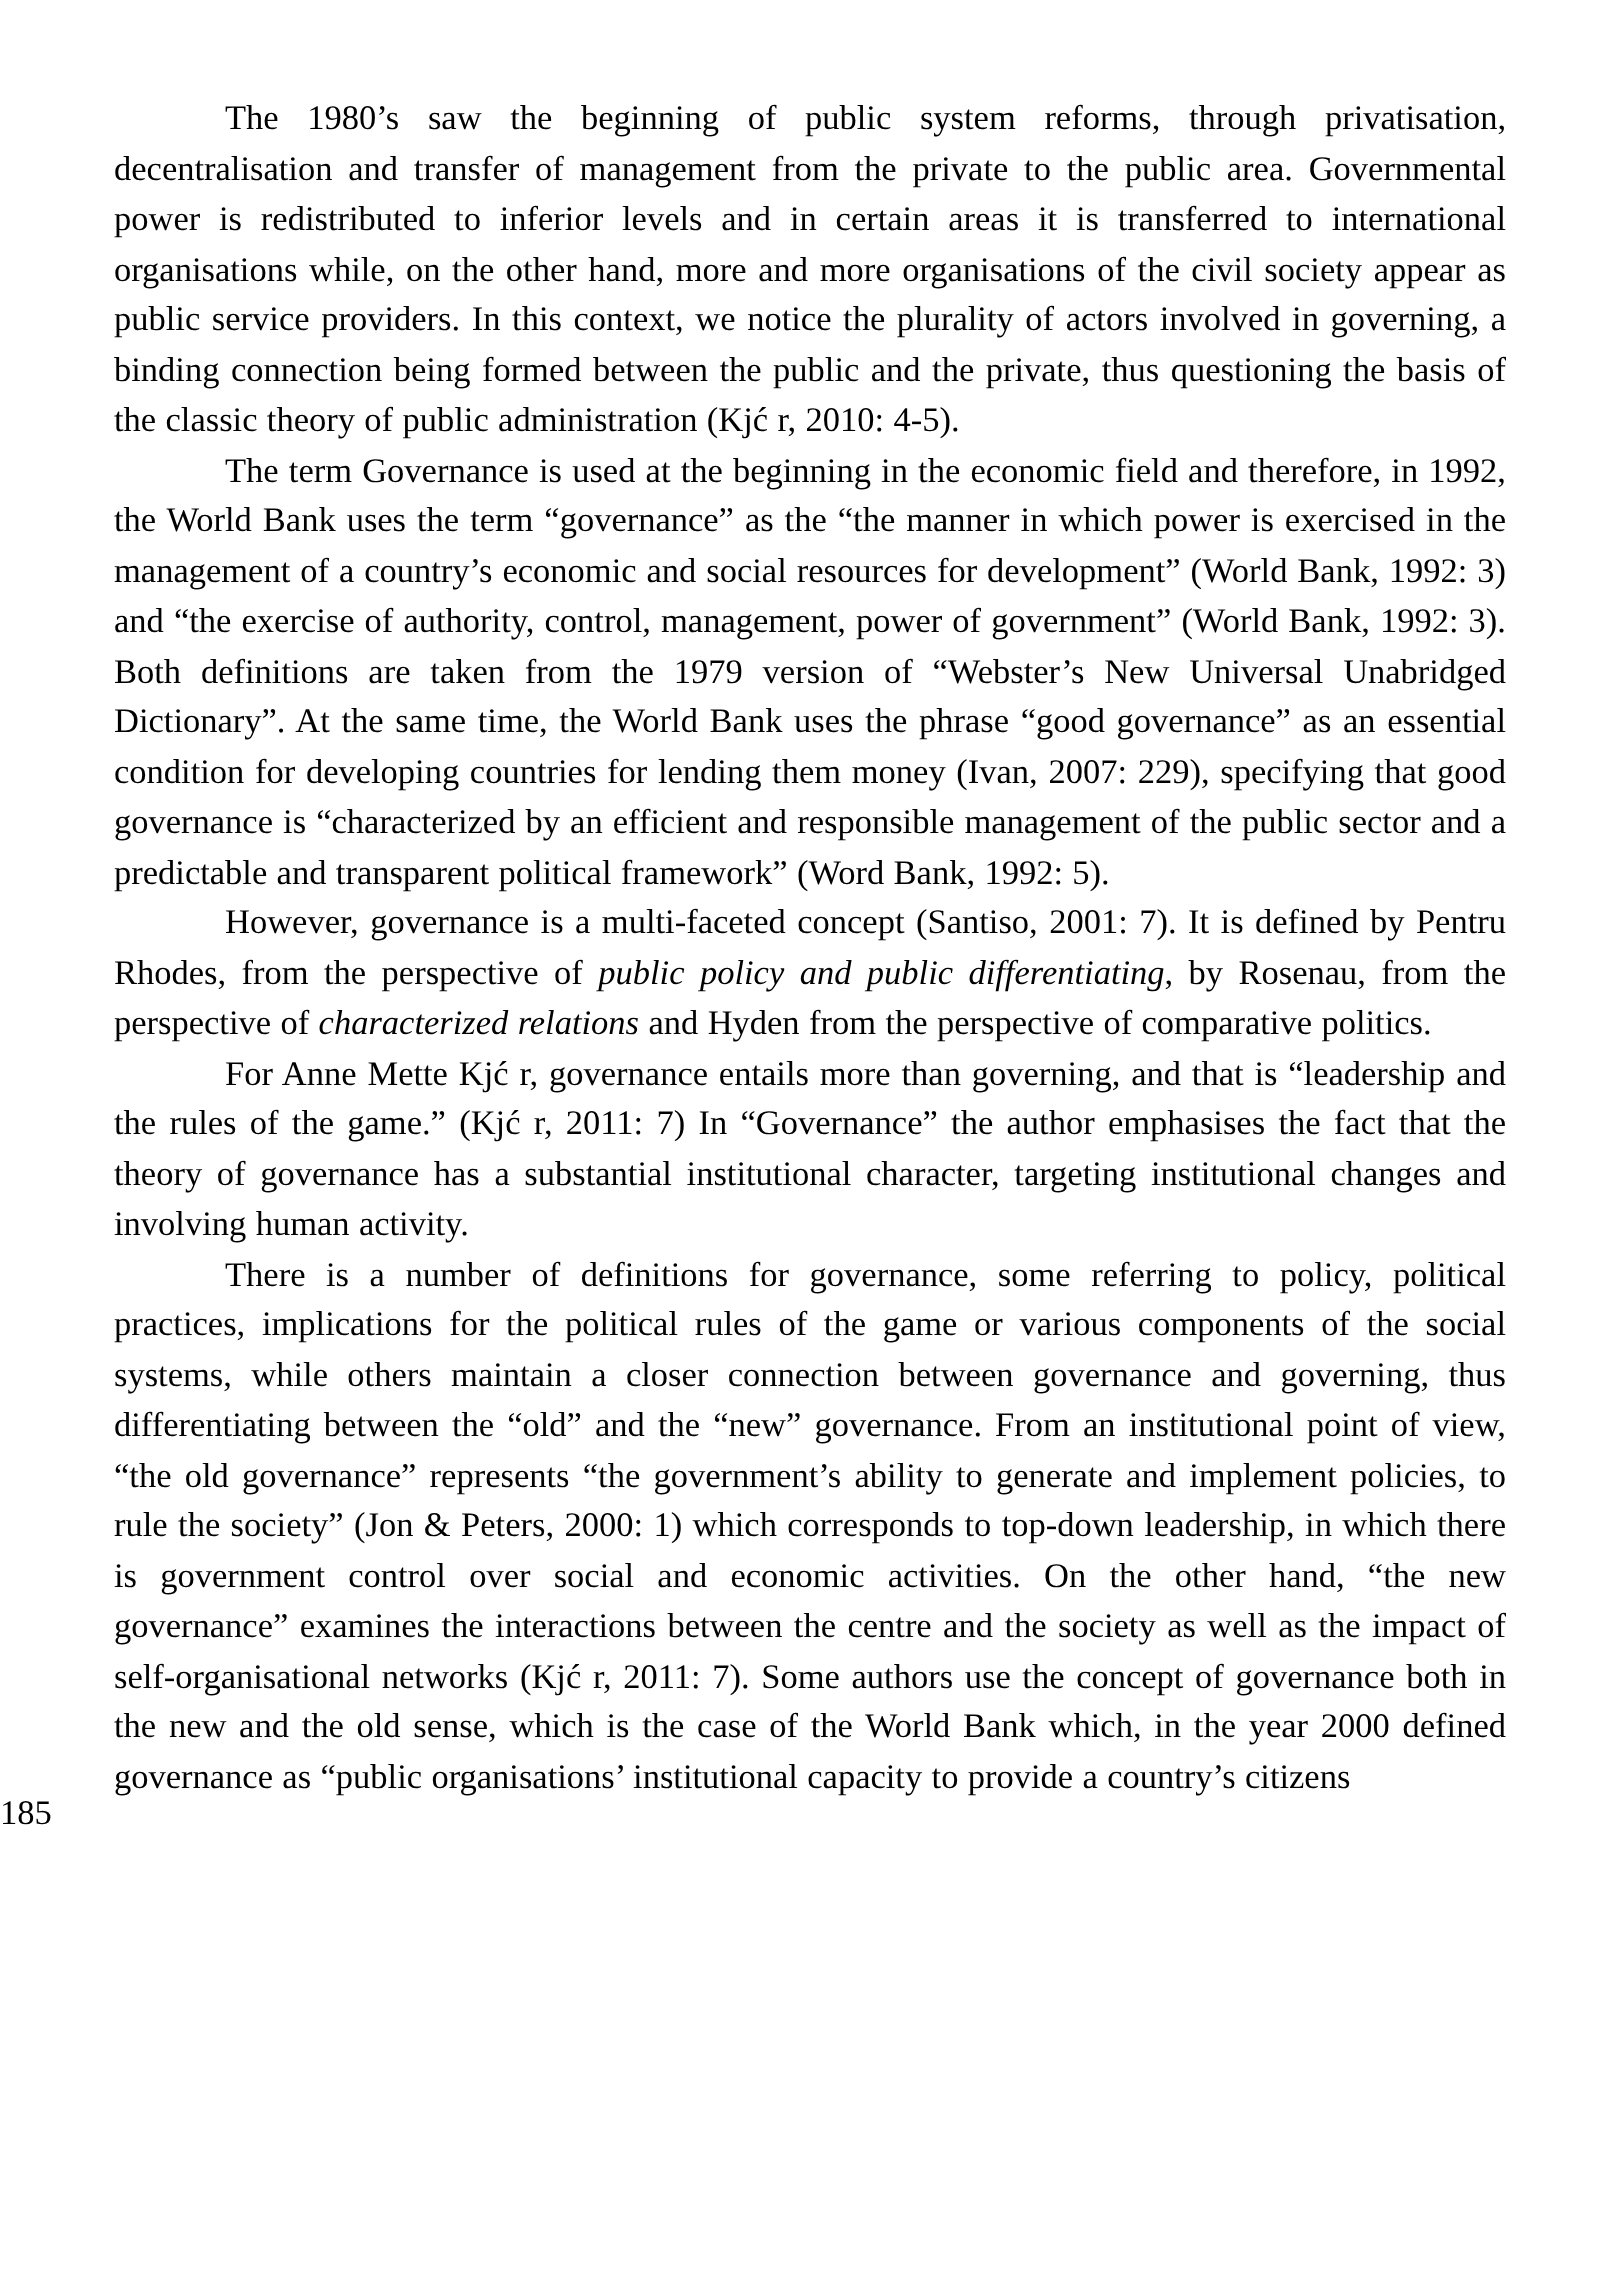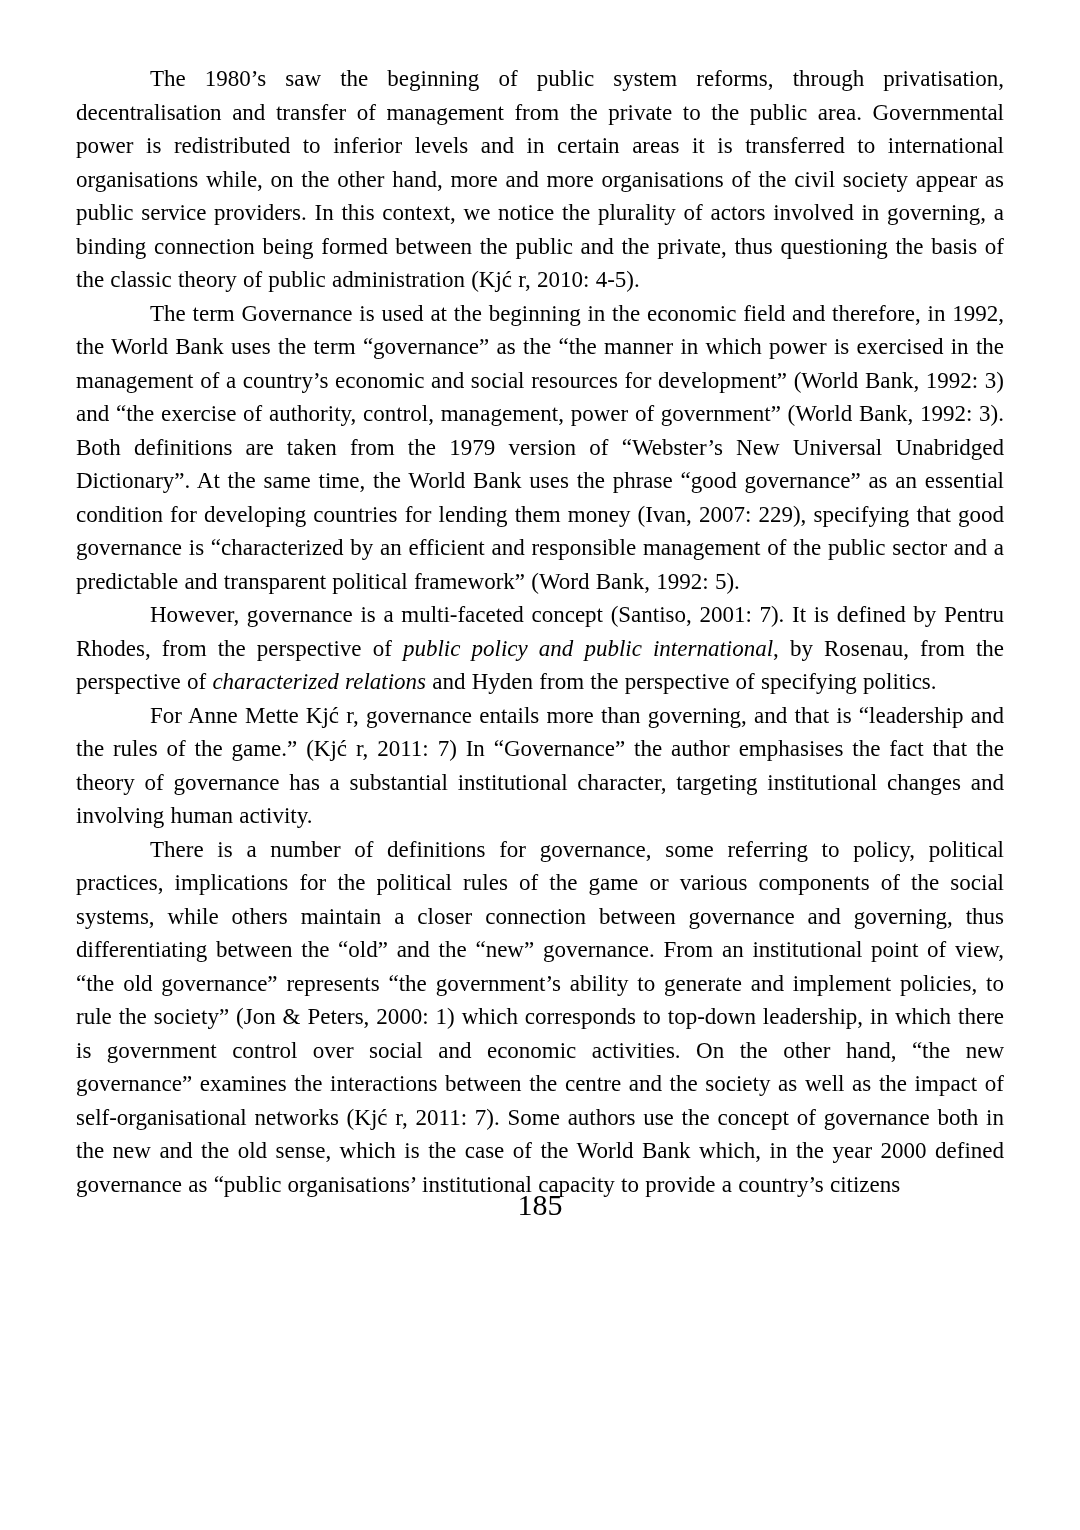--- a/index.html
+++ b/index.html
@@ -30,35 +30,34 @@
     word-spacing: 0.5px;
   }
   .italic {
     font-style: italic;
   }
   .page-number {
     position: absolute;
     left: 0;
     right: 0;
     bottom: 40px;
-    text-align: center;
-    font-size: 30px;
+    font-size: 23px;
     line-height: 1;
   }
 </style>
 </head>
 <body>
 
 <div class="page">
 
   <p class="para"><span>The 1980’s saw the beginning of public system reforms, through privatisation, decentralisation and transfer of management from the private to the public area. Governmental power is redistributed to inferior levels and in certain areas it is transferred to international organisations while, on the other hand, more and more organisations of the civil society appear as public service providers. In this context, we notice the plurality of actors involved in governing, a binding connection being formed between the public and the private, thus questioning the basis of the classic theory of public administration (Kjć r, 2010: 4-5).</span></p>
 
   <p class="para"><span>The term Governance is used at the beginning in the economic field and therefore, in 1992, the World Bank uses the term “governance” as the “the manner in which power is exercised in the management of a country’s economic and social resources for development” (World Bank, 1992: 3) and “the exercise of authority, control, management, power of government” (World Bank, 1992: 3). Both definitions are taken from the 1979 version of “Webster’s New Universal Unabridged Dictionary”. At the same time, the World Bank uses the phrase “good governance” as an essential condition for developing countries for lending them money (Ivan, 2007: 229), specifying that good governance is “characterized by an efficient and responsible management of the public sector and a predictable and transparent political framework” (Word Bank, 1992: 5).</span></p>
 
-  <p class="para"><span>However, governance is a multi-faceted concept (Santiso, 2001: 7). It is defined by Pentru Rhodes, from the perspective of </span><span class="italic">public policy and public international</span><span>, by Rosenau, from the perspective of </span><span class="italic">characterized relations</span><span> and Hyden from the perspective of specifying politics.</span></p>
+  <p class="para"><span>However, governance is a multi-faceted concept (Santiso, 2001: 7). It is defined by Pentru Rhodes, from the perspective of </span><span class="italic">public policy and public differentiating</span><span>, by Rosenau, from the perspective of </span><span class="italic">characterized relations</span><span> and Hyden from the perspective of comparative politics.</span></p>
 
   <p class="para"><span>For Anne Mette Kjć r, governance entails more than governing, and that is “leadership and the rules of the game.” (Kjć r, 2011: 7) In “Governance” the author emphasises the fact that the theory of governance has a substantial institutional character, targeting institutional changes and involving human activity.</span></p>
 
   <p class="para"><span>There is a number of definitions for governance, some referring to policy, political practices, implications for the political rules of the game or various components of the social systems, while others maintain a closer connection between governance and governing, thus differentiating between the “old” and the “new” governance. From an institutional point of view, “the old governance” represents “the government’s ability to generate and implement policies, to rule the society” (Jon &amp; Peters, 2000: 1) which corresponds to top-down leadership, in which there is government control over social and economic activities. On the other hand, “the new governance” examines the interactions between the centre and the society as well as the impact of self-organisational networks (Kjć r, 2011: 7). Some authors use the concept of governance both in the new and the old sense, which is the case of the World Bank which, in the year 2000 defined governance as “public organisations’ institutional capacity to provide a country’s citizens</span></p>
 
   <div class="page-number">185</div>
 
 </div>
 
 </body></html>

